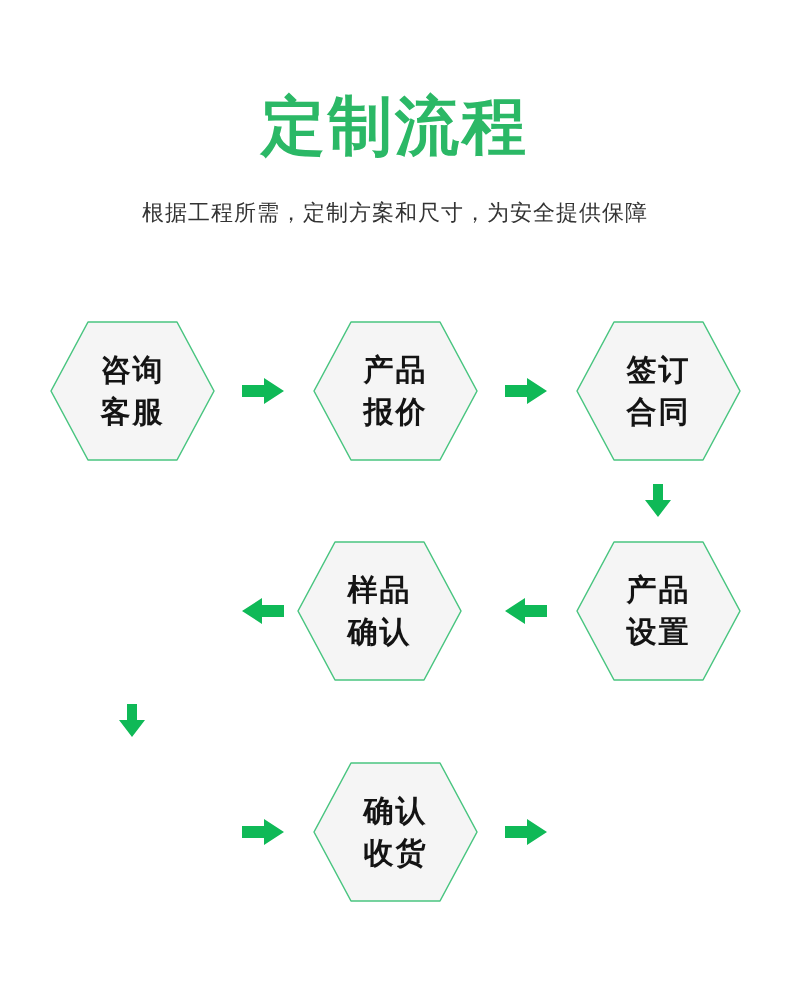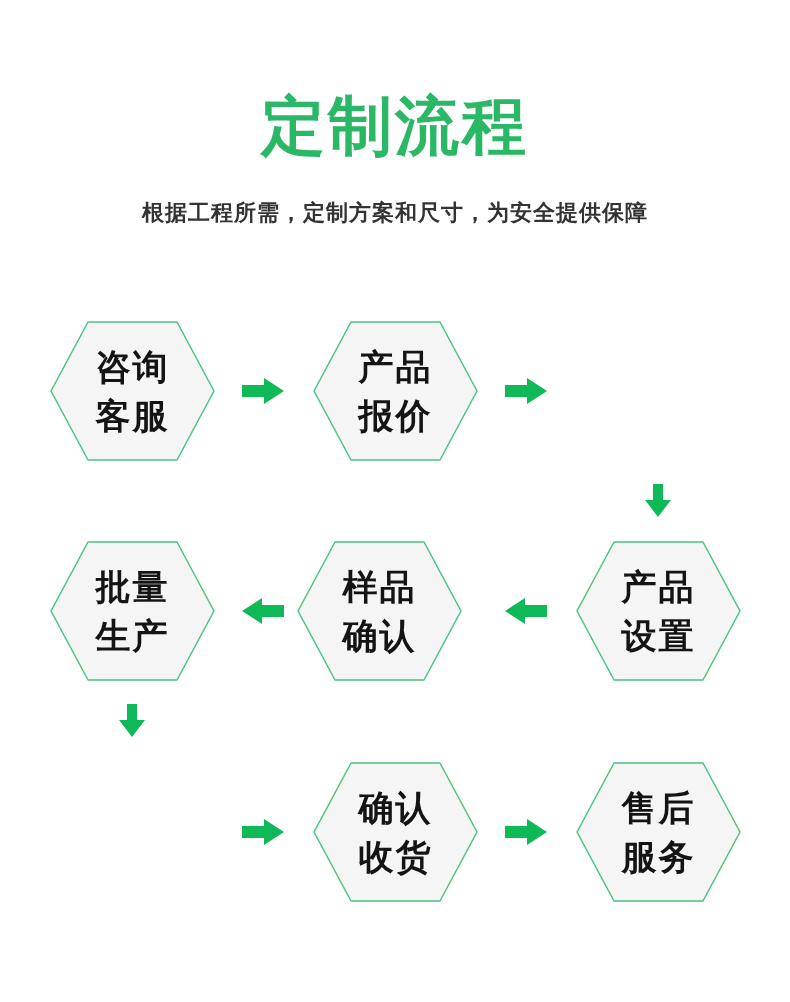--- a/index.html
+++ b/index.html
@@ -27,21 +27,21 @@
     color: var(--title-green, #2BB866);
     line-height: 1.2;
   }
   .subtitle {
     position: absolute;
     left: 0;
     top: 198px;
     width: 790px;
     text-align: center;
     font-size: 22px;
-    font-weight: 700;
+    font-weight: 400;
     letter-spacing: 1px;
     color: var(--subtitle-color, #333333);
   }
   .node {
     position: absolute;
     width: 165px;
     height: 140px;
   }
   .node svg {
     position: absolute;
@@ -57,21 +57,21 @@
   }
   .node .label {
     position: absolute;
     left: 0; top: 0;
     width: 100%; height: 100%;
     display: flex;
     align-items: center;
     justify-content: center;
     text-align: right;
     white-space: pre-line;
-    font-size: 35px;
+    font-size: 30px;
     font-weight: bold;
     line-height: 1.4;
     letter-spacing: 2px;
     color: var(--node-text, #141414);
   }
   
   .r1c1 { left: 50px;  top: 321px; }
   .r1c2 { left: 313px; top: 321px; }
   .r1c3 { left: 576px; top: 321px; }
   .r2c1 { left: 50px;  top: 541px; }
@@ -125,34 +125,34 @@
         <polygon class="hex-shape" points="38,1 127,1 164,70 127,139 38,139 1,70"></polygon>
       </svg>
     <div class="label">产品
 报价</div>
   </div>
   <div class="arrow arrow-h a-r1-2">
     <svg viewBox="0 0 42 26" width="42" height="26">
         <polygon points="0,7 22,7 22,0 42,13 22,26 22,19 0,19"></polygon>
       </svg>
   </div>
+  <div class="node r1c3">
+    <svg viewBox="0 0 165 140">
+        <polygon class="hex-shape" points="38,1 127,1 164,70 127,139 38,139 1,70"></polygon>
+      </svg>
+    <div class="label">签订
+合同</div>
+  </div>
 
   <div class="arrow arrow-v a-down-1">
     <svg viewBox="0 0 26 33" width="26" height="33">
         <polygon points="8,0 18,0 18,16 26,16 13,33 0,16 8,16"></polygon>
       </svg>
   </div>
 
-  <div class="node r2c1">
-    <svg viewBox="0 0 165 140">
-        <polygon class="hex-shape" points="38,1 127,1 164,70 127,139 38,139 1,70"></polygon>
-      </svg>
-    <div class="label">批量
-生产</div>
-  </div>
   <div class="arrow arrow-h a-r2-1">
     <svg viewBox="0 0 42 26" width="42" height="26">
         <polygon points="42,7 20,7 20,0 0,13 20,26 20,19 42,19"></polygon>
       </svg>
   </div>
   <div class="node r2c2">
     <svg viewBox="0 0 165 140">
         <polygon class="hex-shape" points="38,1 127,1 164,70 127,139 38,139 1,70"></polygon>
       </svg>
     <div class="label">样品
@@ -187,21 +187,14 @@
         <polygon class="hex-shape" points="38,1 127,1 164,70 127,139 38,139 1,70"></polygon>
       </svg>
     <div class="label">确认
 收货</div>
   </div>
   <div class="arrow arrow-h a-r3-2">
     <svg viewBox="0 0 42 26" width="42" height="26">
         <polygon points="0,7 22,7 22,0 42,13 22,26 22,19 0,19"></polygon>
       </svg>
   </div>
-  <div class="node r3c3">
-    <svg viewBox="0 0 165 140">
-        <polygon class="hex-shape" points="38,1 127,1 164,70 127,139 38,139 1,70"></polygon>
-      </svg>
-    <div class="label">售后
-服务</div>
-  </div>
 
 </div>
 
 </body></html>

